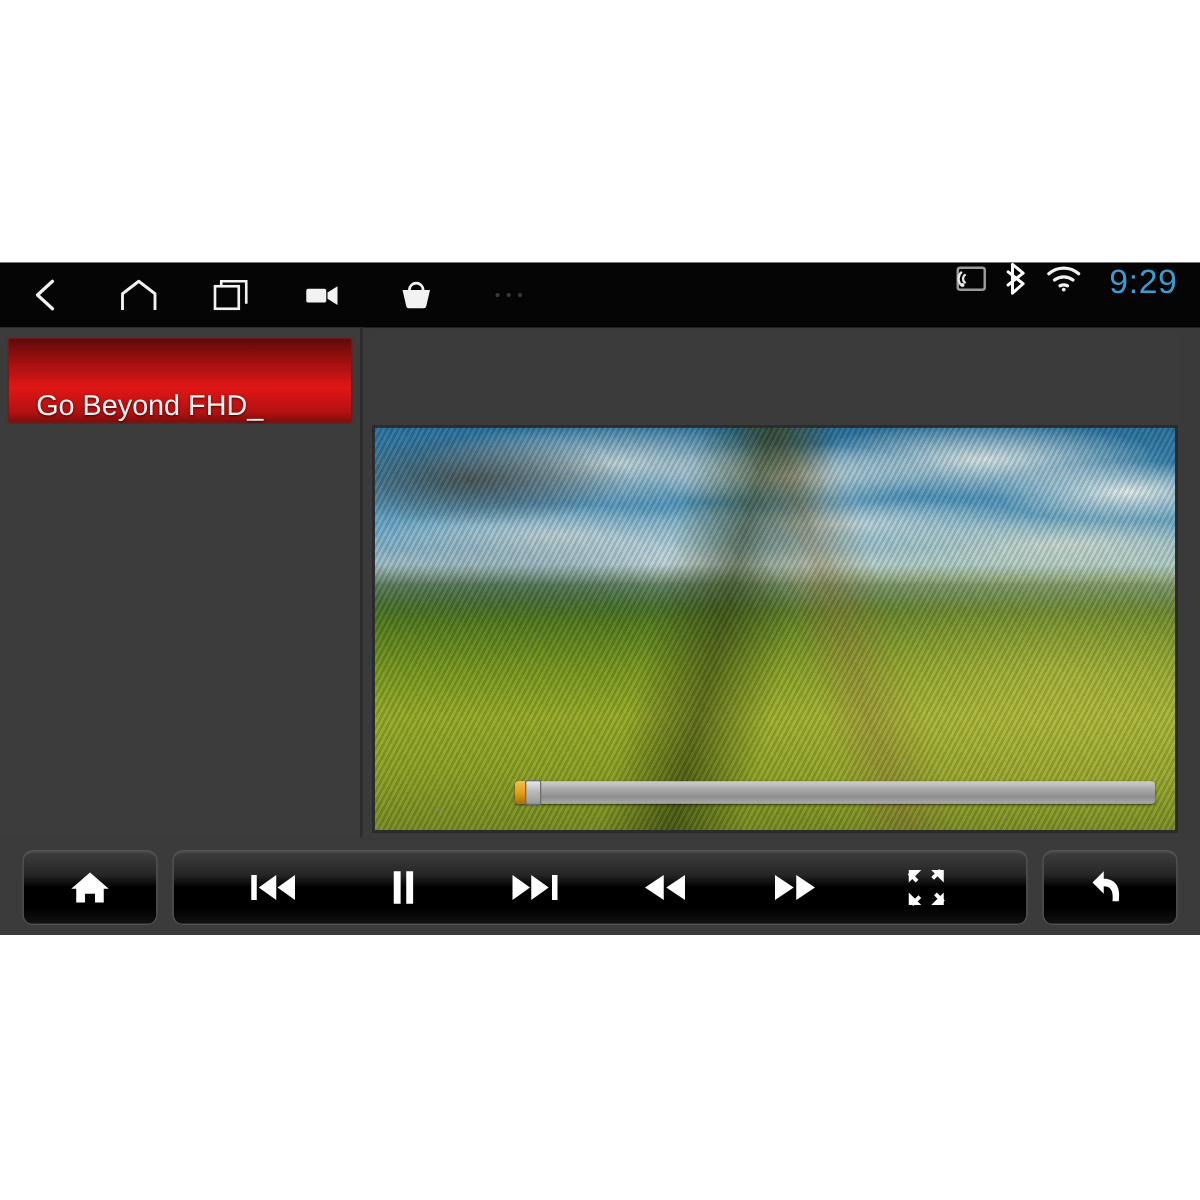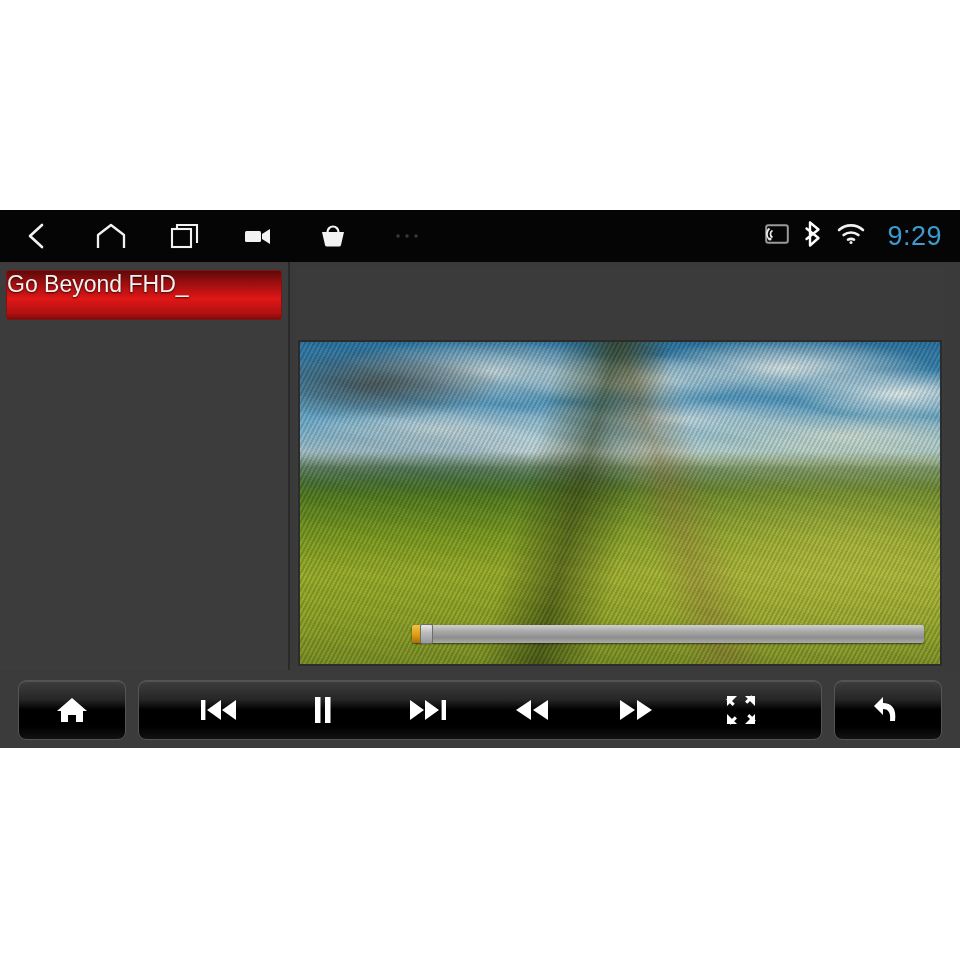--- a/index.html
+++ b/index.html
@@ -22,21 +22,21 @@
     width: 960px; height: 538px;
     background: #3a3a3a;
     overflow: hidden;
   }
 
   
   #statusbar {
     position: absolute; left: 0; top: 0;
     width: 960px; height: 52px;
     background: #050505;
-    display: flex; align-items: center;
+    display: flex; align-items: flex-start;
   }
   .nav-icons { display: flex; align-items: center; }
   .nav-btn {
     width: 74px; height: 52px;
     display: flex; align-items: center; justify-content: center;
   }
   .nav-btn svg { display: block; }
   .statusbar-spacer { flex: 1 1 auto; }
   .sys-icons {
     display: flex; align-items: center; gap: 14px;
@@ -53,24 +53,25 @@
   
   #sidebar {
     position: absolute; left: 0; top: 52px;
     width: 290px; height: 408px;
     background: #3c3c3c;
     border-right: 2px solid #2a2a2a;
     box-sizing: border-box;
     padding: 8px 6px 0 6px;
   }
   .pl-item {
-    height: 50px;
+    height: 69px;
     margin-bottom: 5px;
     border-radius: 3px;
-    display: flex; align-items: flex-start;
+    display: flex; align-items: flex-end;
+    padding-left: 22px;
     box-sizing: border-box;
     color: #f2f2f2;
     font-size: 23px;
     border: 1px solid #5a5a5a;
     text-shadow: 0 1px 2px rgba(0,0,0,.7);
   }
   .pl-item.selected {
     background: linear-gradient(to bottom, #5d0a0a 0%, #8d0d0d 18%, #e01616 58%, #b21111 88%, #7d0c0c 100%);
     border-color: #7c1414;
   }

